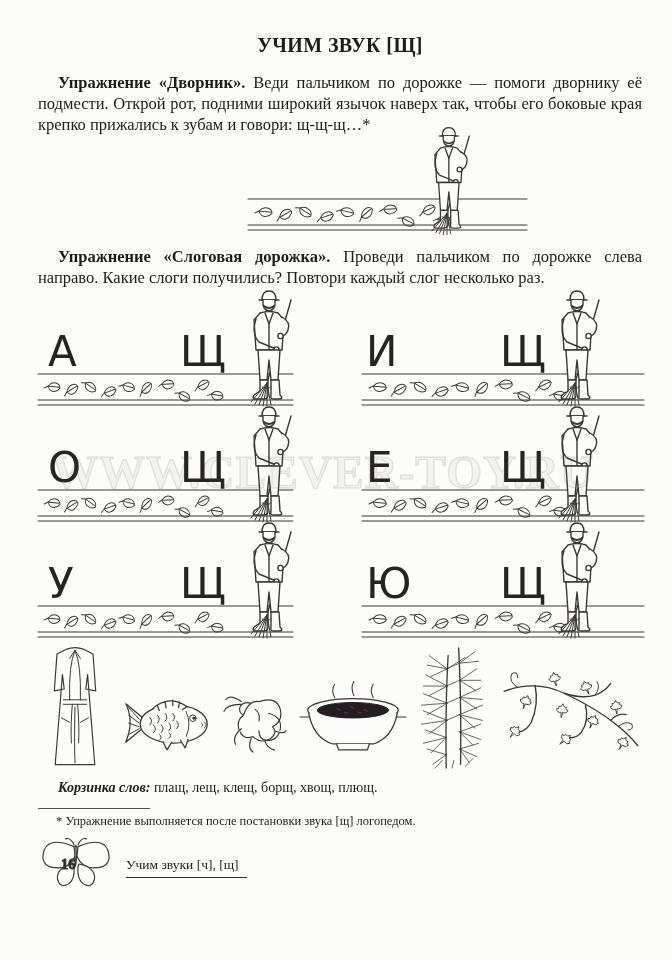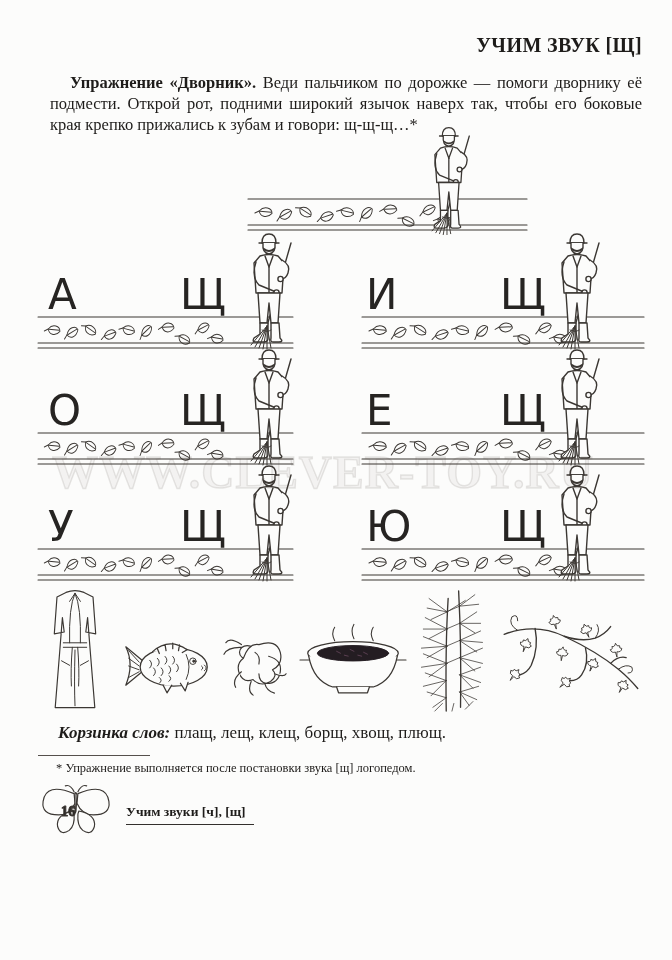--- a/index.html
+++ b/index.html
@@ -10,27 +10,27 @@
     background:#fcfcfb;
     box-sizing:border-box;
     padding:30px 30px 0 38px;
     font-family:"Liberation Serif", serif;
     color:#1e1c1a;
     overflow:hidden;
   }
   svg{overflow:visible;display:block;}
   .title{
     margin:4px 0 0 0;
-    text-align:right;
+    text-align:center;
     font-size:20px;
     font-weight:bold;
     letter-spacing:.4px;
   }
   p.para{
-    margin:15px 0 0 12px;
+    margin:15px 0 0 0;
     font-size:16.5px;
     line-height:21px;
     text-align:justify;
     text-indent:20px;
   }
   .lead{font-weight:bold;}
   .scene1{margin:0 0 0 210px;height:96px;}
   .syl-grid{
     margin-top:6px;
     display:grid;
@@ -45,42 +45,42 @@
   }
   .pic-row{
     margin-top:6px;
     height:126px;
     display:flex;
     justify-content:space-between;
     align-items:flex-end;
   }
   .basket{
     margin:10px 0 0 0;
-    font-size:17px;
+    font-size:14px;
     text-indent:20px;
   }
   .basket .lead-italic{font-style:italic;font-weight:bold;}
   .footnote-rule{
     width:112px;height:0;
     border-top:1.2px solid #55504c;
     margin:12px 0 5px 0;
   }
   .footnote{
     font-size:12.5px;
     margin:0 0 0 18px;
   }
   .footer{
     margin-top:6px;
     display:flex;
     align-items:center;
   }
   .footer-caption{
     margin:4px 0 0 12px;
     font-size:13.5px;
-    font-weight:bold;
+    font-weight:normal;
     border-bottom:1.5px solid #33302d;
     padding:0 8px 4px 0;
   }
   .watermark{
     position:absolute;
     left:52px;top:446px;
     font-family:Liberation Serif, serif;
     font-weight:bold;
     font-size:46px;
     letter-spacing:1px;
@@ -150,20 +150,21 @@
 
   <p class="para"><span class="lead">Упражнение «Дворник».</span><span> Веди пальчиком по дорожке — помоги дворнику её подмести. Открой рот, подними широкий язычок наверх так, чтобы его боковые края крепко прижались к зубам и говори: щ-щ-щ…*</span></p>
 
   <div class="scene1">
     <svg viewBox="0 0 300 96" width="300" height="96">
       <use href="#leafband" transform="translate(0,62) scale(0.93,1)"></use>
       <use href="#sweeper" transform="translate(172,-12) scale(0.93)"></use>
     </svg>
   </div>
 
+  <p class="para"><span class="lead">Упражнение «Слоговая дорожка».</span><span> Проведи пальчиком по дорожке слева направо. Какие слоги получились? Повтори каждый слог несколько раз.</span></p>
 
   <div class="syl-grid">
 
     <svg class="syl-svg" viewBox="0 0 300 112" width="300" height="112">
       <use href="#leafband" transform="translate(0,78) scale(0.85,1)"></use>
       <text class="syl-letter" x="10" y="72">А</text>
       <text class="syl-letter" x="142" y="72">Щ</text>
       <use href="#sweeper" transform="translate(200,-8)"></use>
     </svg>
 

